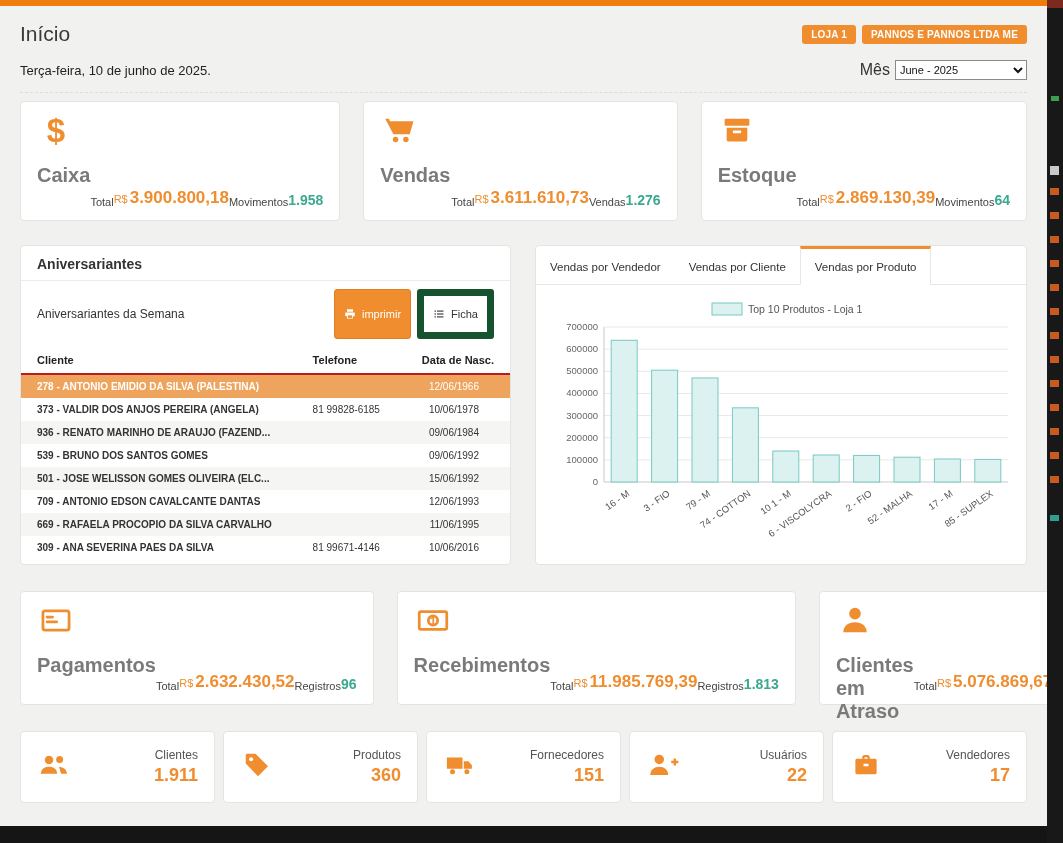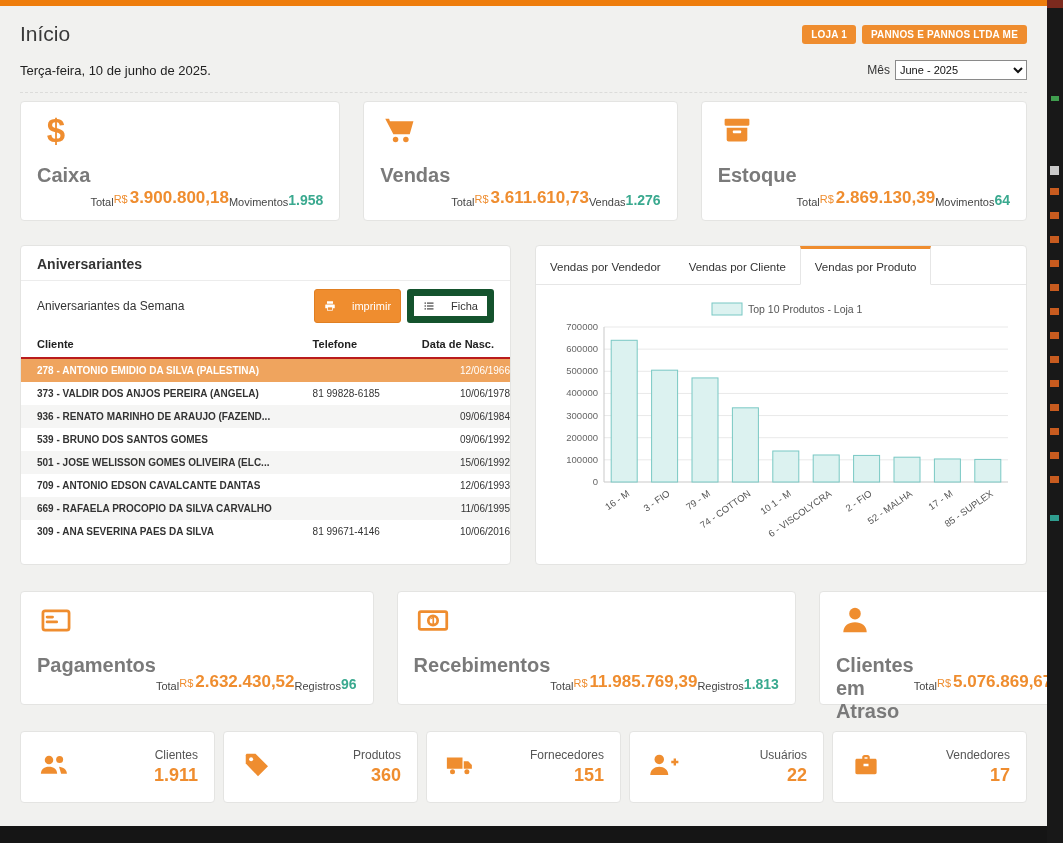--- a/index.html
+++ b/index.html
@@ -22,21 +22,21 @@
   .header-row { display:flex; justify-content:space-between; align-items:center; margin-top:16px; }
   .page-title { font-size:21px; color:#3a3a3a; font-weight:normal; }
   .badges { display:flex; gap:6px; }
   .badge { background:#ef8d2f; color:#fff; font-size:10px; font-weight:bold;
            padding:4px 9px; border-radius:3px; letter-spacing:.2px; cursor:pointer; }
 
   .date-row { display:flex; justify-content:space-between; align-items:center;
               margin-top:14px; padding-bottom:12px; border-bottom:1px dashed #dcdcda; }
   .date-text { font-size:13px; color:#222; }
   .month-wrap { display:flex; align-items:center; gap:5px; }
-  .month-label { font-size:12px; color:#333; }
+  .month-label { font-size:16px; color:#333; }
   .month-select { font-size:11px; height:20px; width:132px; border:1px solid #8a8a8a;
                   background:#fff; color:#111; }
 
   .cards-row { display:flex; gap:23px; margin-top:8px; }
   .cards-row.r2 { margin-top:26px; }
   .stat-card { flex:1; background:#fff; border:1px solid #e4e4e2; border-radius:4px;
                padding:12px 16px; display:flex; justify-content:space-between; }
   .cards-row.r1 .stat-card { height:120px; }
   .cards-row.r2 .stat-card { height:114px; }
   .stat-left { display:flex; flex-direction:column; }
@@ -51,35 +51,35 @@
   .middle-row { display:flex; gap:24px; margin-top:24px; }
   .panel { background:#fff; border:1px solid #e4e4e2; border-radius:4px; }
   .panel-birthdays { width:491px; height:320px; overflow:hidden; }
   .panel-sales { flex:1; height:320px; }
 
   .bd-header { padding:10px 16px 8px; font-size:14px; font-weight:bold; color:#333;
                border-bottom:1px solid #ececec; }
   .bd-subrow { display:flex; justify-content:space-between; align-items:center; padding:8px 16px 9px; }
   .bd-subtitle { font-size:12px; color:#333; }
   .bd-buttons { display:flex; gap:6px; }
-  .btn { display:inline-flex; align-items:center; gap:16px; font-size:11px;
-         padding:4px 9px; border-radius:3px; cursor:pointer; }
+  .btn { display:inline-flex; align-items:center; gap:6px; font-size:11px;
+         padding:12px 9px; border-radius:3px; cursor:pointer; }
   .btn svg { width:12px; height:12px; }
   .btn-imprimir { background:#ef8d2f; color:#fff; border:1px solid #e07f22; }
   .btn-ficha { background:#fff; color:#333; border:7px solid #14532d; }
 
   table.bd-table { width:100%; border-collapse:collapse; }
   .bd-table th { font-size:11px; color:#222; text-align:left; padding:6px 8px 7px;
                  border-bottom:2px solid #b91c1c; }
   .bd-table th.c-cli { padding-left:16px; width:58%; }
   .bd-table th.c-tel { width:22%; }
   .bd-table th.c-dat { text-align:right; padding-right:16px; width:20%; }
   .bd-table td { font-size:10px; color:#333; padding:6px 8px; }
   .bd-table td.cliente { font-weight:bold; padding-left:16px; white-space:nowrap; overflow:hidden; }
-  .bd-table td.nasc { text-align:right; padding-right:0; }
+  .bd-table td.nasc { text-align:right; padding-right:31px; }
   .bd-table tbody tr { cursor:pointer; }
   .bd-table tbody tr:nth-child(odd) { background:#f5f5f4; }
   .bd-table tbody tr.highlight { background:#efa45e; }
   .bd-table tbody tr.highlight td { color:#fff; }
 
   .tabs { display:flex; border-bottom:1px solid #e6e6e6; }
   .tab { padding:12px 14px 11px; font-size:11.5px; color:#333; cursor:pointer;
          border-top:3px solid transparent; }
   .tab.active { border-top:3px solid #ef8d2f; border-left:1px solid #e6e6e6;
                 border-right:1px solid #e6e6e6; background:#fff; margin-bottom:-1px;

